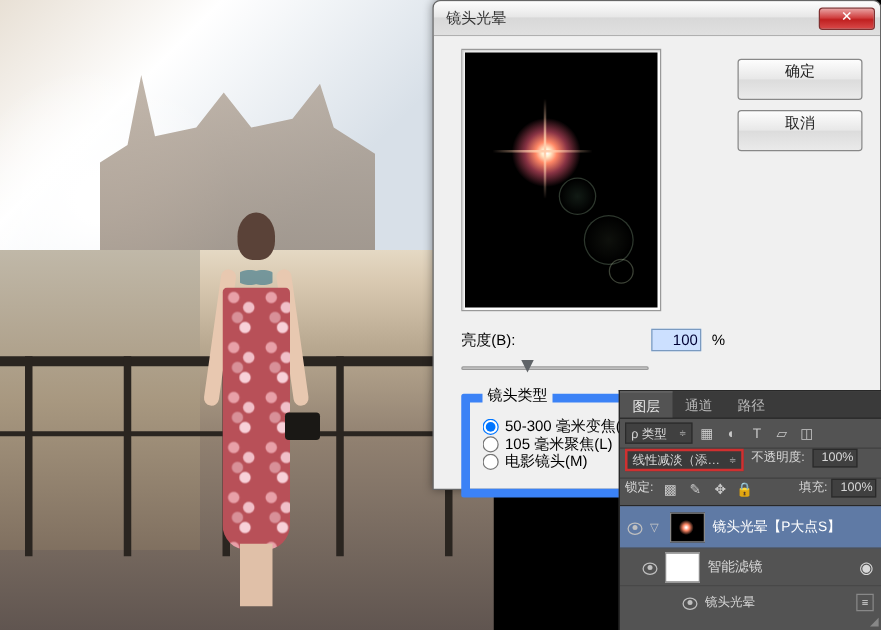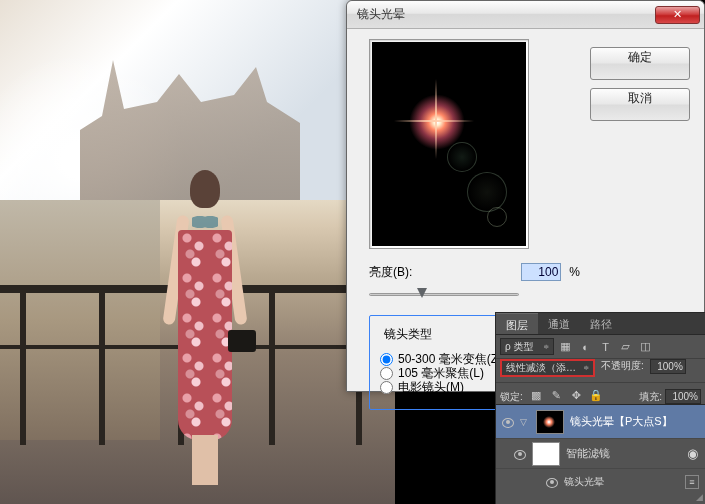--- a/index.html
+++ b/index.html
@@ -112,21 +112,21 @@
       width: 40px; height: 18px; border: 1px solid #7a9ac0; text-align: right;
       padding-right: 2px; font-size: 12px; background: #cce0ff; color: #003;
     }
     .slider-row { margin: 6px 8px 0; position: relative; height: 16px; }
     .slider-track { position: absolute; left: 0; top: 6px; width: 150px; height: 3px;
                     background: #ccc; border: 1px solid #999; border-radius: 2px; }
     .slider-thumb { position: absolute; left: 48px; top: 1px; width: 0; height: 0;
                     border-left: 5px solid transparent; border-right: 5px solid transparent;
                     border-top: 10px solid #606468; }
     
-    .fieldset { margin: 12px 8px 0; border: 1px solid #3b82f6; border-radius: 2px; padding: 24px 10px 10px; }
+    .fieldset { margin: 12px 8px 0; border: 7px solid #3b82f6; border-radius: 2px; padding: 0 10px 10px; }
     .fieldset-legend { position: relative; top: -14px; background: #f0f0f0; padding: 0 4px; display: inline-block; }
     .radio-row { display: flex; align-items: center; gap: 5px; margin-top: -6px; margin-bottom: 3px; }
     .radio-row input { margin: 0; }
 
     
     .layers-panel {
       position: absolute; right: 0; top: 312px;
       width: 210px; height: 192px;
       background: #535353;
       color: #d8d8d8;
@@ -138,21 +138,21 @@
     .tab.active { background: #535353; color: #e8e8e8; border-top: 1px solid #6a6a6a; }
     .panel-row1 { height: 24px; display: flex; align-items: center; padding: 0 4px; gap: 3px; border-bottom: 1px solid #404040; }
     .kind-dd { width: 54px; height: 17px; background: #404040; border: 1px solid #2a2a2a; display: flex; align-items: center; padding: 4px 4px; font-size: 10px; }
     .kind-dd .arrows { margin-left: auto; font-size: 7px; color: #aaa; }
     .icon-btn { width: 17px; height: 17px; display: flex; align-items: center; justify-content: center; color: #c8c8c8; }
     .panel-row2 { height: 24px; display: flex; padding: 0 4px; gap: 6px; border-bottom: 1px solid #404040; }
     .blend-dd { width: 95px; height: 18px; background: #3a3a3a; border: 2px solid #d03030; display: flex; align-items: center; padding: 0 4px; font-size: 10px; }
     .blend-dd .arrows { margin-left: auto; font-size: 7px; color: #aaa; }
     .opacity-lbl { font-size: 10px; }
     .pct-field { width: 36px; height: 15px; background: #404040; border: 1px solid #2a2a2a; text-align: right; padding-right: 2px; font-size: 10px; line-height: 13px; }
-    .panel-row3 { height: 22px; display: flex; align-items: flex-end; padding: 0 4px; gap: 3px; border-bottom: 1px solid #282828; }
+    .panel-row3 { height: 22px; display: flex; align-items: flex-start; padding: 0 4px; gap: 3px; border-bottom: 1px solid #282828; }
     .lock-lbl { font-size: 10px; margin-right: 2px; }
     .fill-lbl { margin-left: auto; font-size: 10px; }
     
     .layer-list { }
     .layer-row { display: flex; align-items: center; height: 34px; padding: 0 4px; gap: 6px; border-bottom: 1px solid #484848; }
     .layer-row.active { background: #5f7aa5; color: #fff; }
     .sub-row { height: 30px; padding-left: 16px; }
     .eye { width: 14px; height: 12px; position: relative; }
     .eye::before { content: ''; position: absolute; left: 2px; top: 2px; width: 10px; height: 8px; border: 1px solid #c0c0c0; border-radius: 50%; }
     .eye::after { content: ''; position: absolute; left: 6px; top: 4px; width: 4px; height: 4px; background: #c0c0c0; border-radius: 50%; }

